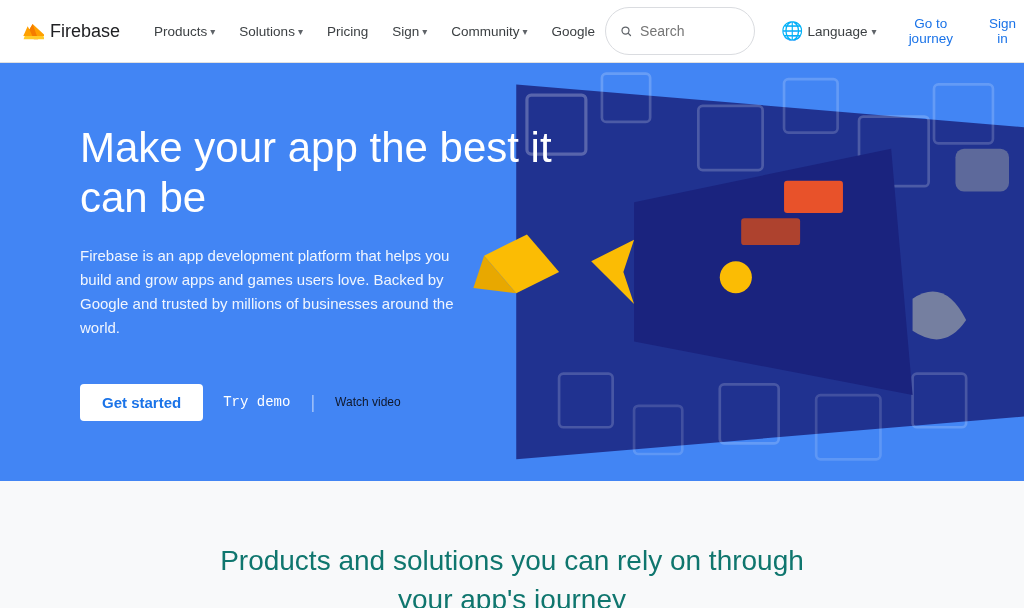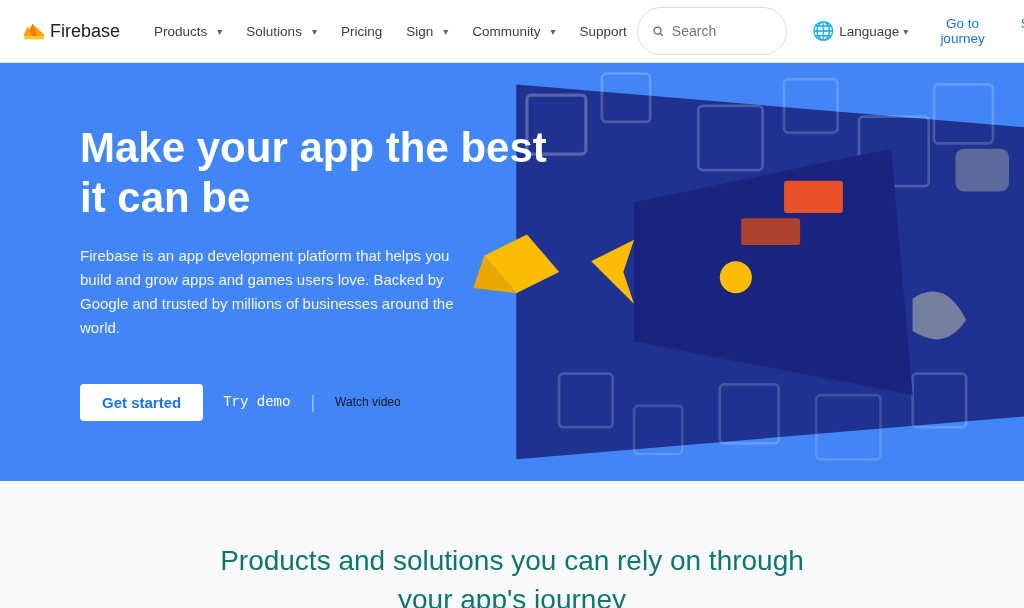--- a/index.html
+++ b/index.html
@@ -34,21 +34,21 @@
     }
     .nav-items {
       display: flex;
       align-items: center;
       gap: 4px;
       flex: 1;
     }
     .nav-item {
       display: flex;
       align-items: center;
-      gap: 10px;
+      gap: 3px;
       padding: 6px 10px;
       border-radius: 4px;
       cursor: pointer;
       font-size: 13.5px;
       color: #3c4043;
       white-space: nowrap;
       user-select: none;
     }
     .nav-chevron {
       font-size: 10px;
@@ -121,21 +121,21 @@
       align-items: center;
       padding: 60px 80px 60px 80px;
     }
     .hero-content {
       max-width: 480px;
       z-index: 2;
       position: relative;
     }
     .hero-title {
       font-size: 42px;
-      font-weight: 700;
+      font-weight: 400;
       color: #fff;
       line-height: 1.2;
       margin-bottom: 20px;
     }
     .hero-desc {
       font-size: 15px;
       color: rgba(255,255,255,0.92);
       line-height: 1.6;
       max-width: 390px;
       margin-bottom: 32px;
@@ -234,21 +234,21 @@
     </div>
     <div class="nav-item">
       <span>Sign</span>
       <span class="nav-chevron">▾</span>
     </div>
     <div class="nav-item">
       <span>Community</span>
       <span class="nav-chevron">▾</span>
     </div>
     <div class="nav-item">
-      <span>Support</span>
+      <span>Google</span>
     </div>
   </div>
 
   <div class="nav-search">
     <svg class="search-icon-svg" width="16" height="16" viewBox="0 0 24 24" fill="none" stroke="#5f6368" stroke-width="2.5" stroke-linecap="round" stroke-linejoin="round">
       <circle cx="11" cy="11" r="7"></circle>
       <line x1="21" y1="21" x2="16.65" y2="16.65"></line>
     </svg>
     <input type="text" placeholder="Search" style="">
   </div>

